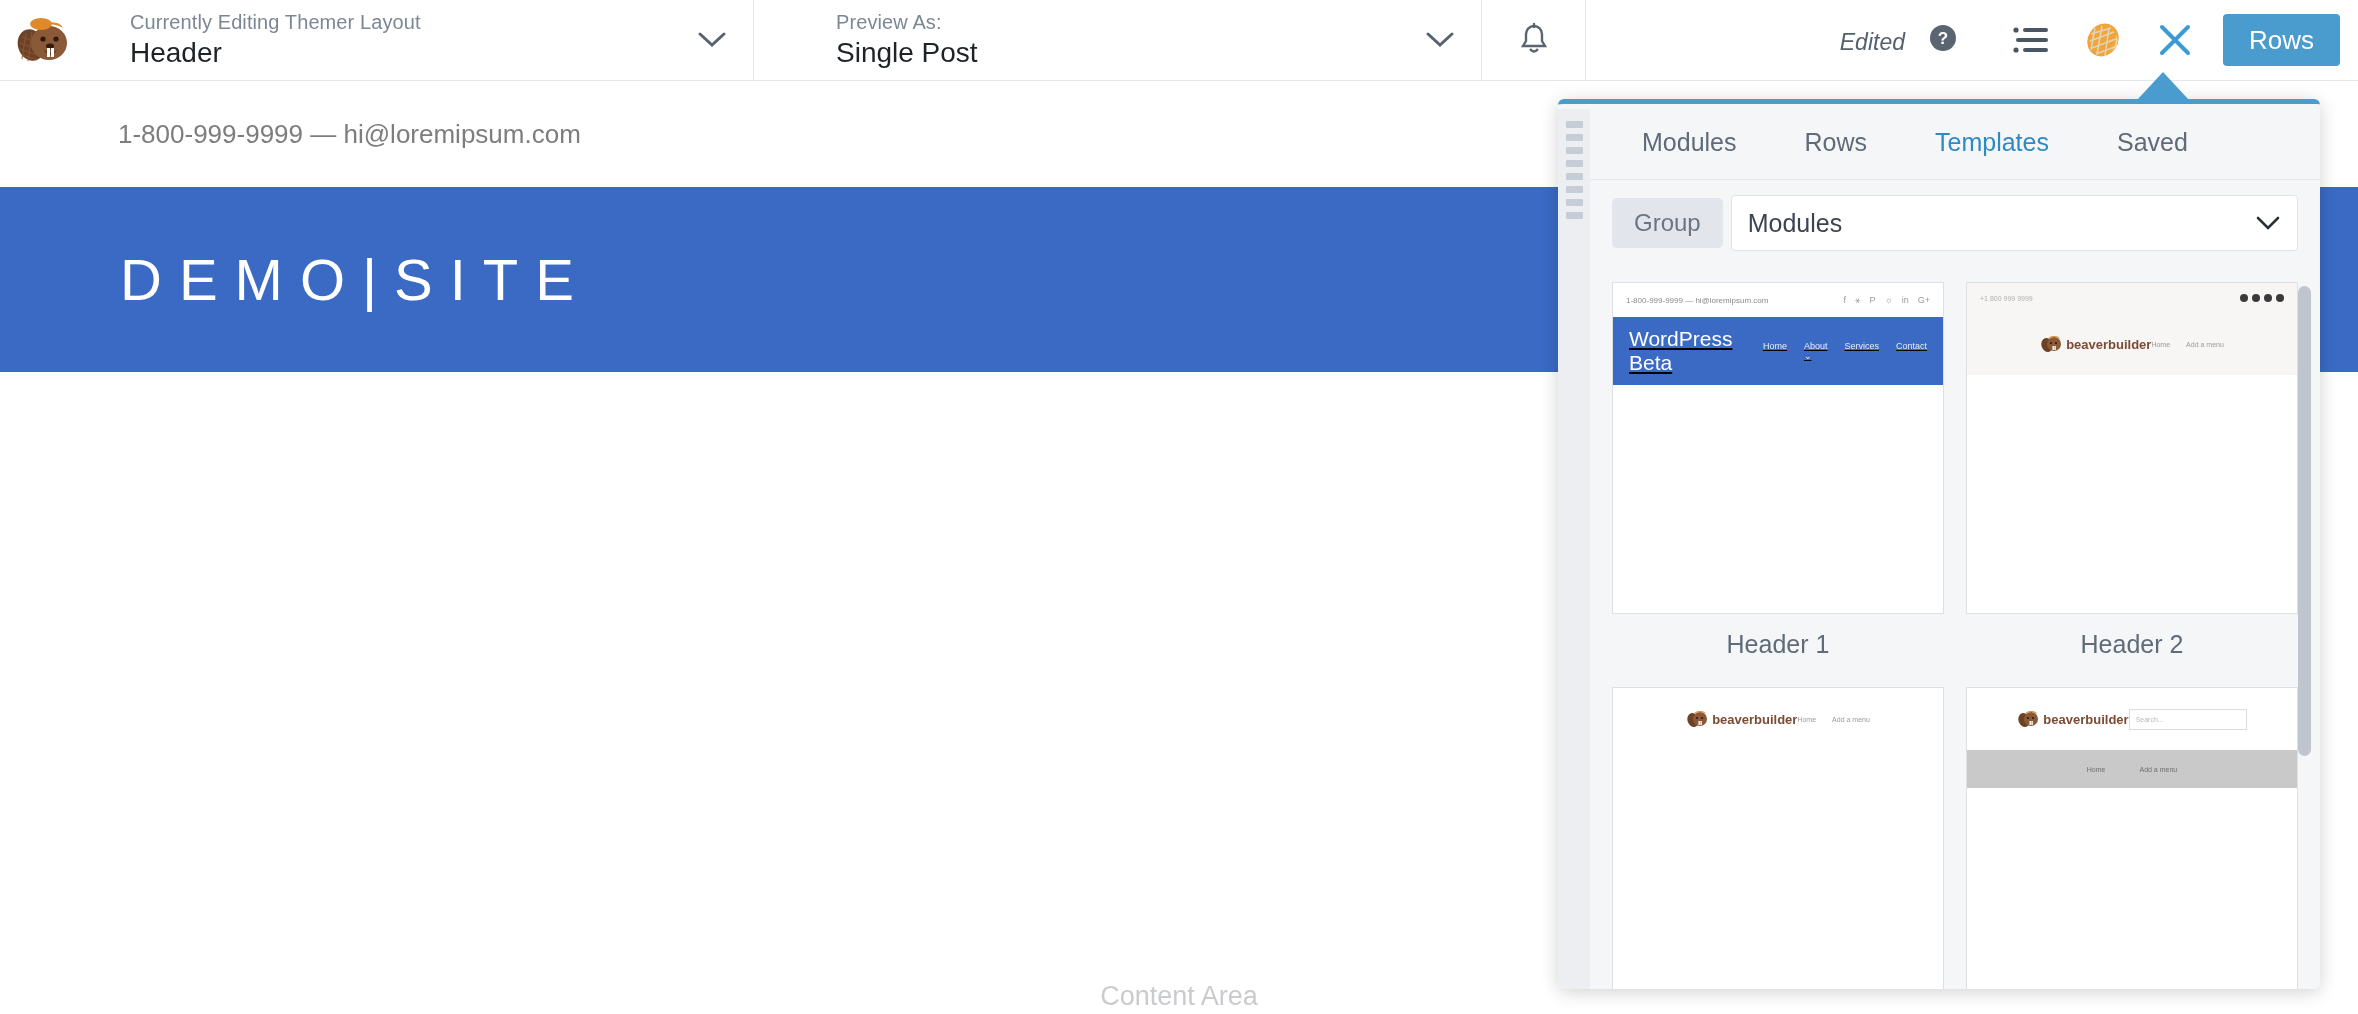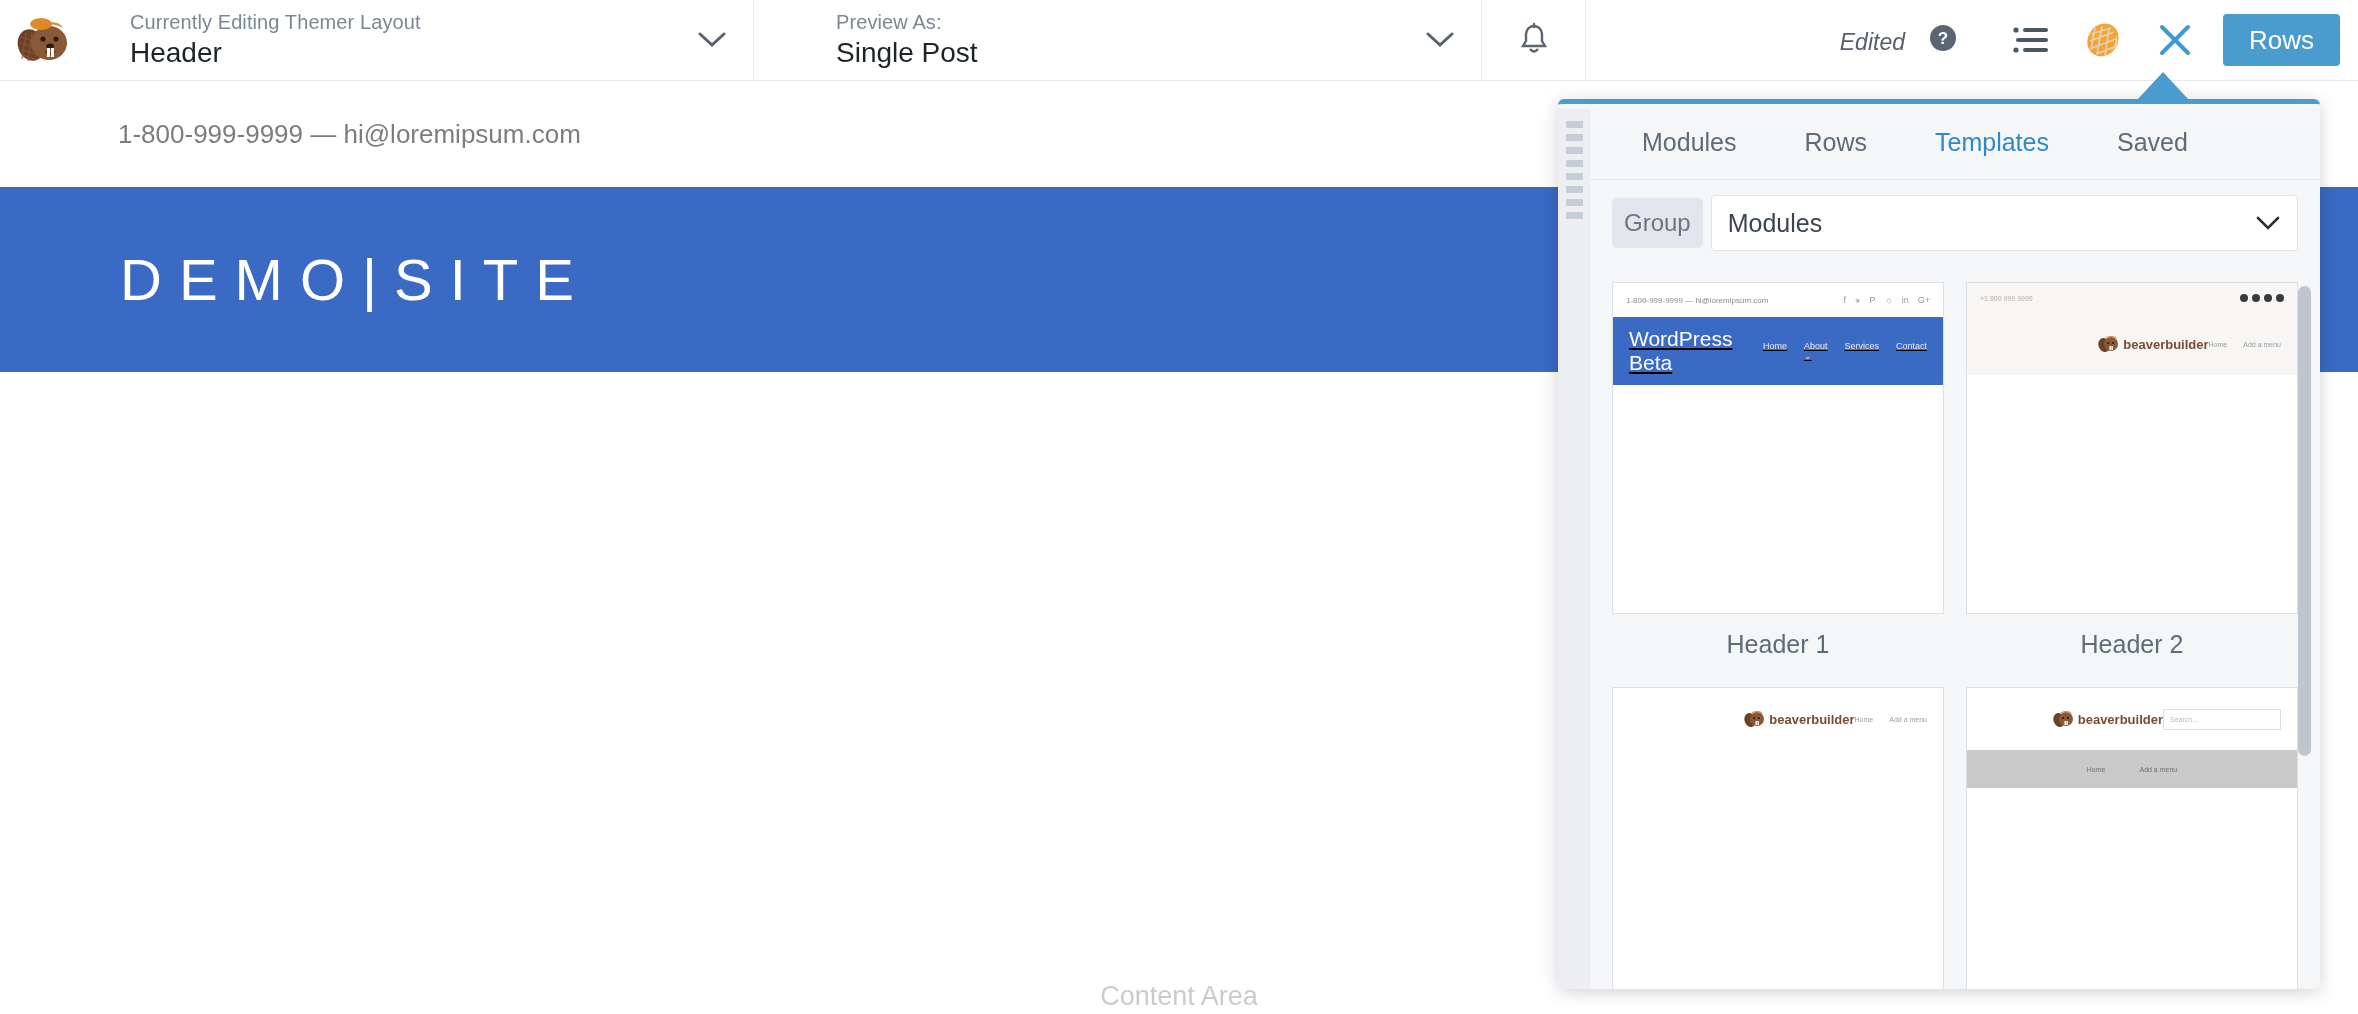--- a/index.html
+++ b/index.html
@@ -145,21 +145,21 @@
     cursor: pointer; line-height: 76px;
   }
   .panel-tab.active { color: #2f89c4; }
 
   .group-row {
     height: 86px; display: flex; align-items: center;
     padding: 0 22px; background: #f5f6f8;
   }
   .group-badge {
     background: #e2e6ec; color: #6b7581; font-size: 24px;
-    border-radius: 5px; padding: 13px 12px; line-height: 1;
+    border-radius: 5px; padding: 13px 22px; line-height: 1;
     cursor: pointer;
   }
   .group-select {
     flex: 1; height: 56px; background: #ffffff;
     border: 1px solid #dfe2e7; border-radius: 4px;
     margin-left: 8px; display: flex; align-items: center;
     padding: 0 16px; cursor: pointer;
   }
   .group-select-value { flex: 1; font-size: 25px; color: #3c4450; }
   .group-chev { width: 26px; height: 16px; }
@@ -204,21 +204,21 @@
   
   .t2-strip {
     height: 30px; background: #f7f6f5; display: flex;
     align-items: center; justify-content: space-between;
     padding: 0 13px; font-size: 7px; color: #b3afaa;
   }
   .t2-dots { display: flex; gap: 4px; }
   .t2-dot { width: 8px; height: 8px; border-radius: 50%; background: #3b3b3b; }
   .t2-head {
     height: 62px; background: #f7f6f5; display: flex;
-    align-items: center; justify-content: flex-end;
+    align-items: center; justify-content: center;
     padding: 0 16px;
   }
   .t2-head.white { background: #ffffff; }
   .t2-logo { display: flex; align-items: center; gap: 4px; }
   .t2-logo-svg { width: 22px; height: 20px; }
   .t2-logo-txt { font-size: 13px; color: #7b4b33; font-weight: bold; }
   .t2-links { display: flex; gap: 16px; }
   .t2-links span { font-size: 7px; color: #9a9a9a; }
   .t2-search {
     width: 118px; height: 21px; border: 1px solid #e0ddd9;

